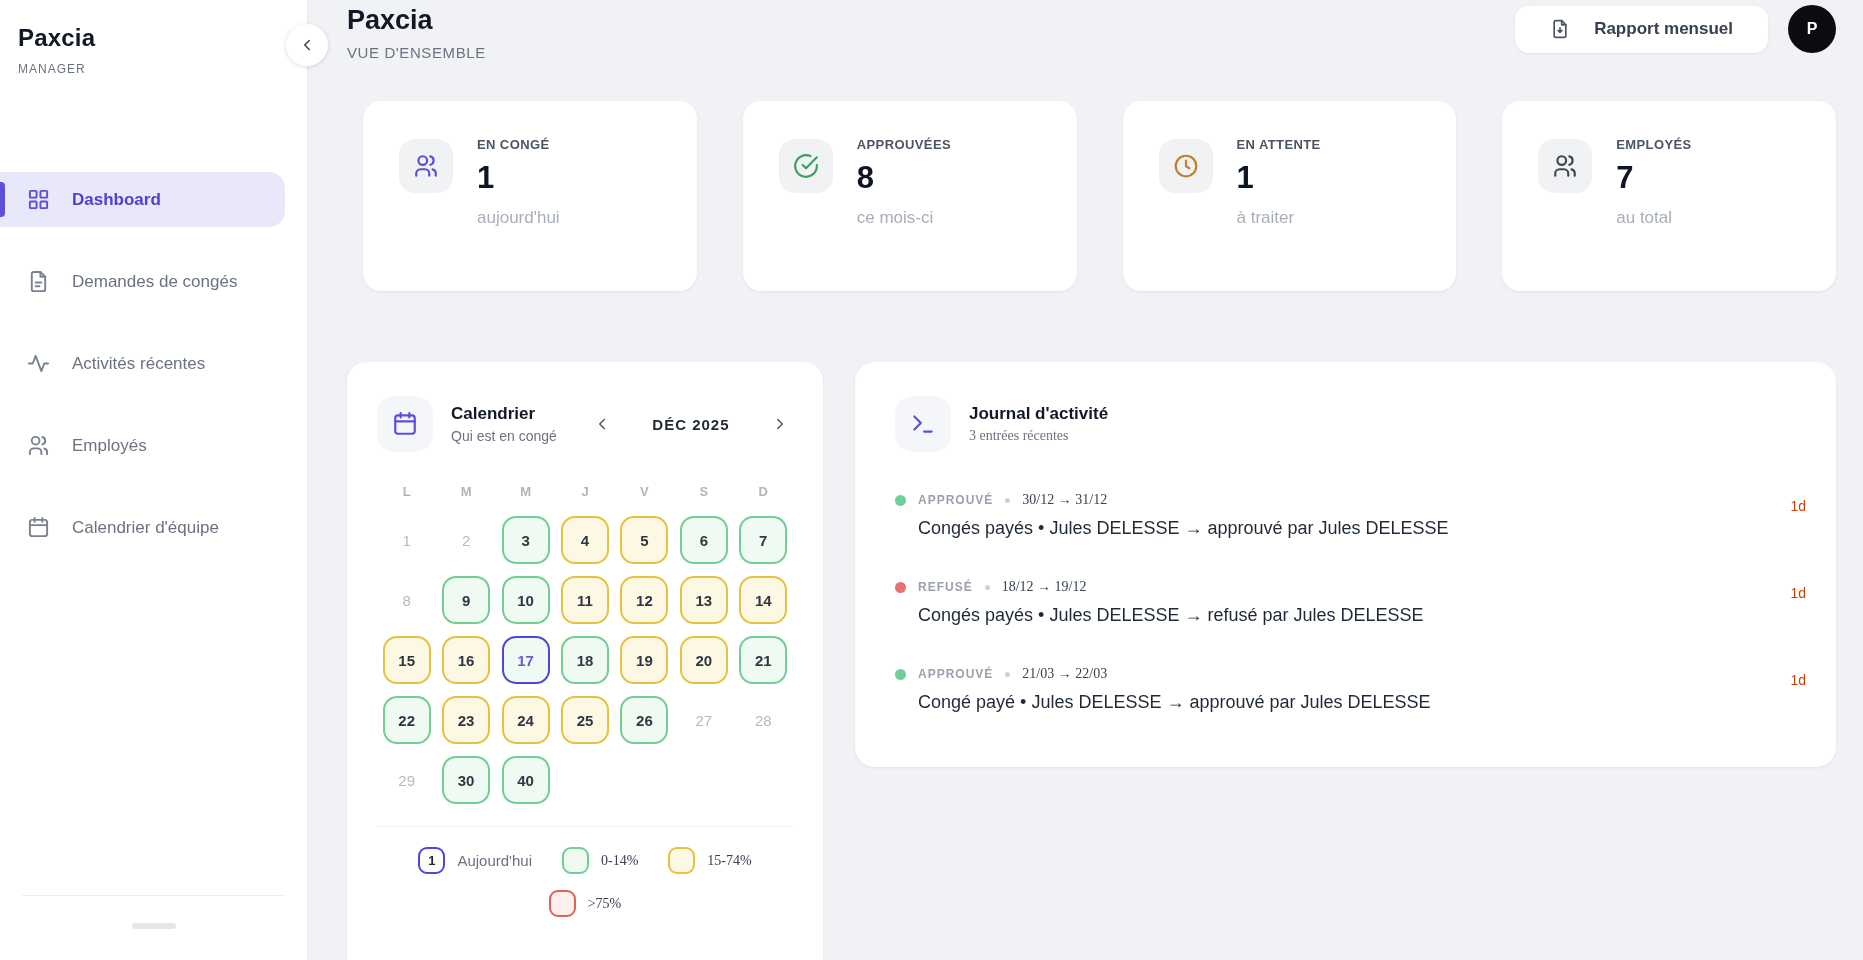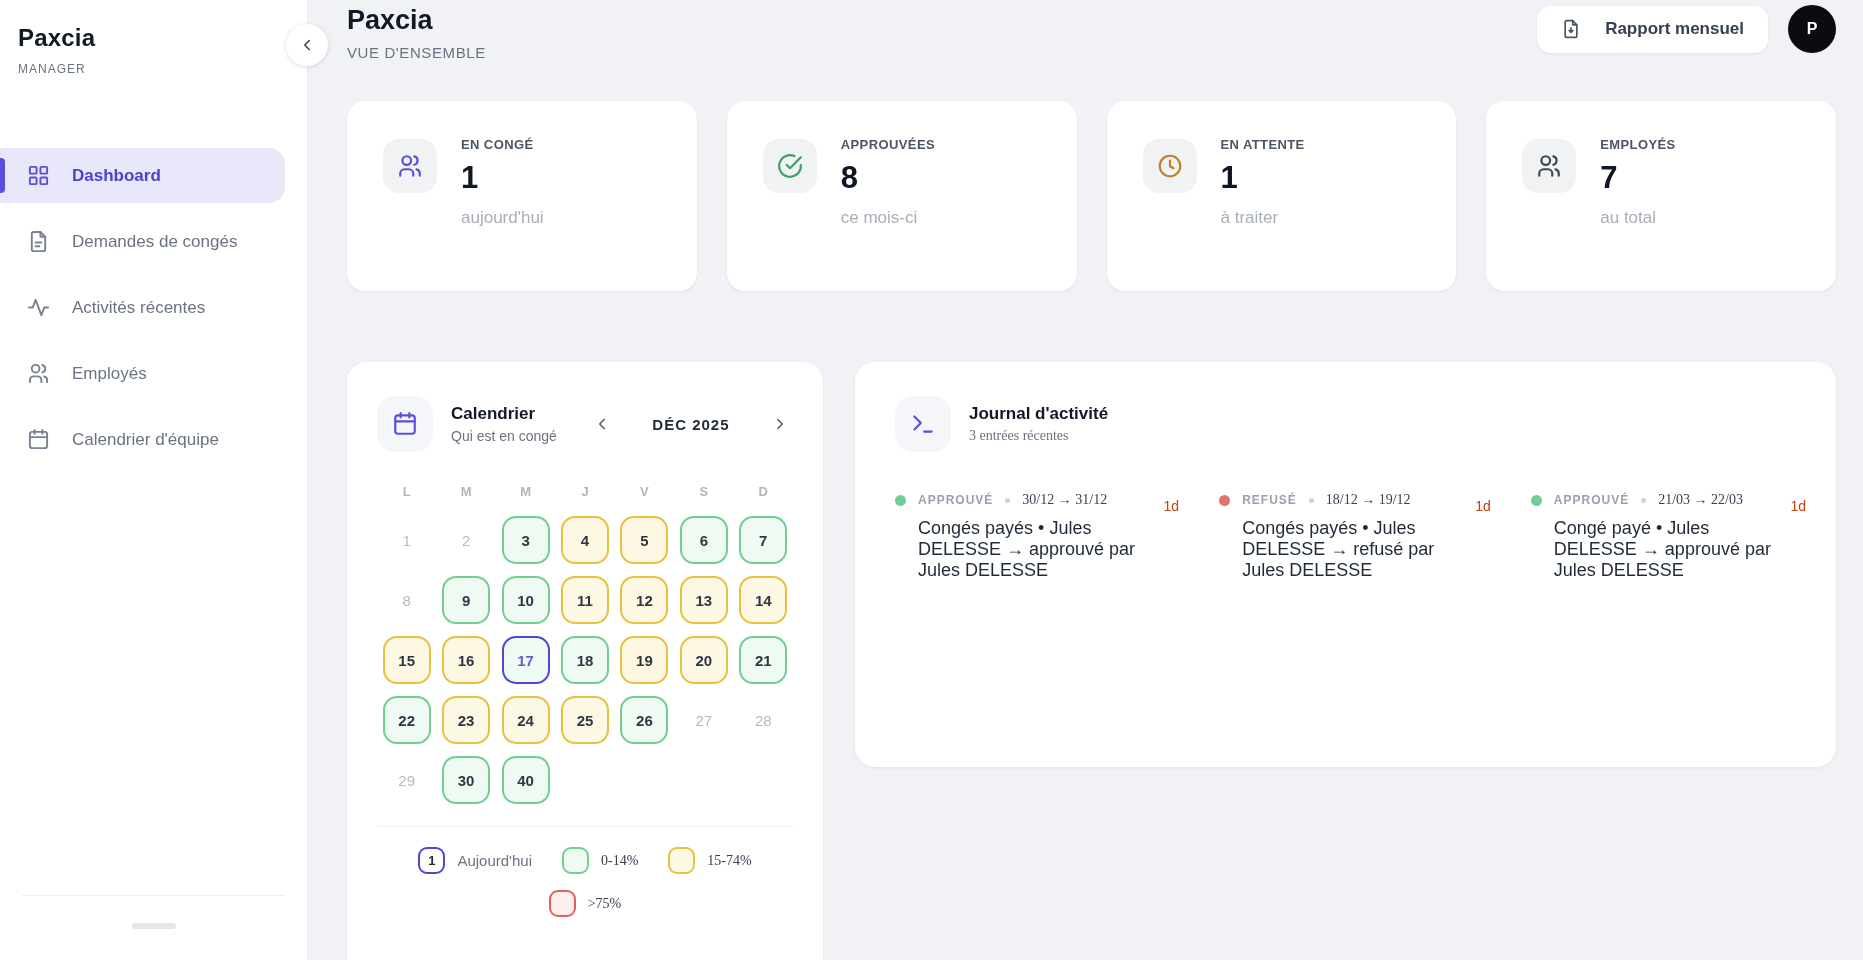--- a/index.html
+++ b/index.html
@@ -19,21 +19,21 @@
   }
   .brand { padding:24px 0 0 18px; }
   .brand-name { font-size:24px; font-weight:bold; color:#111827; letter-spacing:.2px; }
   .brand-role { margin-top:10px; font-size:12px; color:#6b7280; letter-spacing:1px; }
   .collapse-btn {
     position:absolute; top:24px; right:-21px; width:42px; height:42px;
     background:#fff; border:none; border-radius:50%; cursor:pointer;
     box-shadow:0 1px 4px rgba(16,24,40,.15); color:#374151; z-index:5;
     display:flex; align-items:center; justify-content:center;
   }
-  .nav { margin-top:72px; display:flex; flex-direction:column; }
+  .nav { margin-top:96px; display:flex; flex-direction:column;gap:16px; }
   .nav-item {
     position:relative; display:flex; align-items:center; gap:22px;
     height:55px; padding-left:27px; margin-bottom:11px; cursor:pointer;
     color:#6b7280; font-size:17px; border-radius:16px;
   }
   .nav-item .icon { color:#7a828f; }
   .nav-item.active {
     background:#e9e8fb; color:#4c42cf; font-weight:bold; margin-right:22px;
     border-top-left-radius:0; border-bottom-left-radius:0;
   }
@@ -45,37 +45,37 @@
   .sidebar-divider { position:absolute; bottom:64px; left:22px; right:22px; border-top:1px solid #eceef1; }
   .sidebar-grip { position:absolute; bottom:31px; left:50%; transform:translateX(-50%); width:44px; height:6px; background:#e4e6ea; border-radius:3px; }
 
   
   .main { flex:1; padding:0 27px 0 39px; position:relative; }
   .topbar { display:flex; justify-content:space-between; align-items:flex-start; padding-top:5px; }
   .page-title { font-size:27px; font-weight:bold; color:#111827; }
   .page-subtitle { margin-top:8px; font-size:15px; color:#6b7280; letter-spacing:.6px; }
   .topbar-right { display:flex; align-items:center; gap:20px; }
   .report-btn {
-    display:flex; align-items:center; gap:24px; height:47px; padding:0 24px;
+    display:flex; align-items:center; gap:24px; height:47px; padding:0 35px;
     background:#fff; border:none; border-radius:14px; cursor:pointer;
     font-family:inherit; font-size:17px; font-weight:bold; color:#374151;
     box-shadow:0 1px 3px rgba(16,24,40,.08);
   }
   .report-btn .icon { color:#4b5563; }
   .avatar {
     width:48px; height:48px; border-radius:50%; background:#0b0b10; color:#fff;
     display:flex; align-items:center; justify-content:center;
     font-size:16px; font-weight:bold; cursor:pointer;
   }
 
   
   .stats { margin-top:40px; display:grid; grid-template-columns:repeat(4,1fr); gap:30px; }
   .stat-card {
     background:#fff; border-radius:18px; height:190px; padding:32px 36px;
-    box-shadow:0 1px 3px rgba(16,24,40,.07); display:flex; gap:24px; align-items:flex-start;
+    box-shadow:0 1px 3px rgba(16,24,40,.07); display:flex; gap:24px; align-items:flex-start;margin-left:16px;
   }
   .stat-iconbox {
     width:54px; height:54px; border-radius:16px; background:#f1f2f4;
     display:flex; align-items:center; justify-content:center; flex:none; margin-top:6px;
   }
   .stat-label { font-size:13px; font-weight:bold; color:#4b5563; letter-spacing:.4px; padding-top:4px; }
   .stat-value { font-size:31px; font-weight:bold; color:#0f1623; margin-top:8px; }
   .stat-sub { font-size:17px; color:#a8aeb8; margin-top:12px; }
 
   
@@ -113,21 +113,21 @@
   }
   .legend-swatch.today  { border-color:#4f46d6; background:#fff; color:#1f2937; }
   .legend-swatch.green  { border-color:#72ce92; background:#eefaf2; }
   .legend-swatch.yellow { border-color:#e6c243; background:#fcf8e3; }
   .legend-swatch.red    { border-color:#d9655c; background:#fcefee; }
   .legend-label { font-size:15px; color:#6b7280; }
   .legend-label.mono { font-size:14px; color:#374151; }
 
   
   .journal-card { flex:1; height:405px; padding:34px 30px 0 40px; }
-  .journal-entries { margin-top:40px; display:flex; gap:40px; }
+  .journal-entries { margin-top:40px; display:flex; flex-direction:column; gap:40px; }
   .entry { display:flex; align-items:flex-start; }
   .entry-main { flex:1; }
   .entry-head { display:flex; align-items:center; gap:12px; }
   .entry-dot { width:11px; height:11px; border-radius:50%; flex:none; }
   .entry-dot.green { background:#6fcf97; }
   .entry-dot.red   { background:#e2736e; }
   .entry-status { font-size:12px; font-weight:bold; color:#9aa1ad; letter-spacing:1px; }
   .entry-sep { width:5px; height:5px; border-radius:50%; background:#cdd2d9; }
   .entry-dates { font-size:14px; color:#374151; }
   .entry-desc { margin:10px 0 0 23px; font-size:18px; color:#1f2937; }

